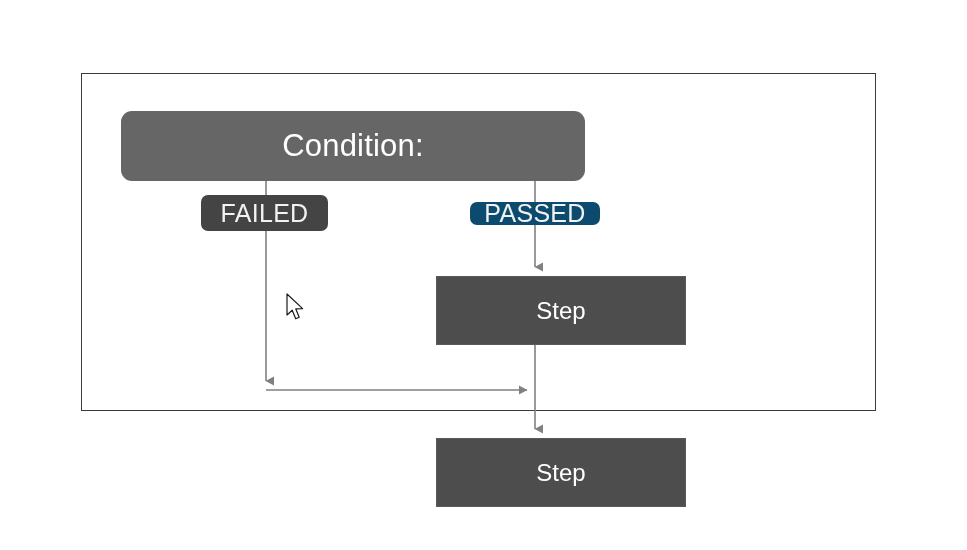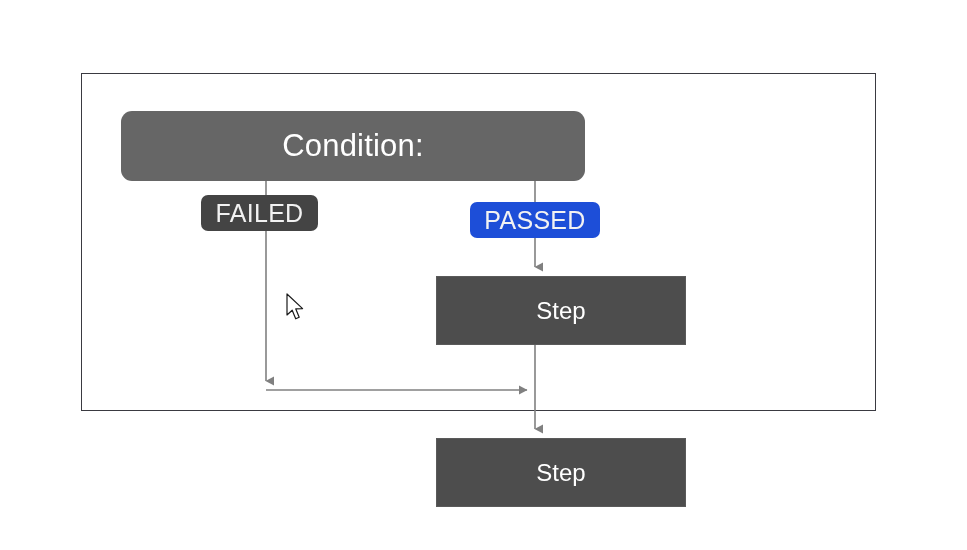--- a/index.html
+++ b/index.html
@@ -94,31 +94,31 @@
     border-radius: 7px;
     box-sizing: border-box;
     font-size: 25px;
     font-weight: 400;
     letter-spacing: 0.3px;
   }
 
   .edge-label-failed {
     left: 201px;
     top: 195px;
-    width: 117px;
+    width: 127px;
     height: 36px;
     background: #444444;
   }
 
   .edge-label-passed {
     left: 470px;
     top: 202px;
     width: 130px;
-    height: 36px;
-    background: #1d4ed8;
+    height: 23px;
+    background: #0c4a6e;
   }
 
   
   .cursor {
     position: absolute;
     left: 286px;
     top: 293px;
     width: 22px;
     height: 30px;
   }

